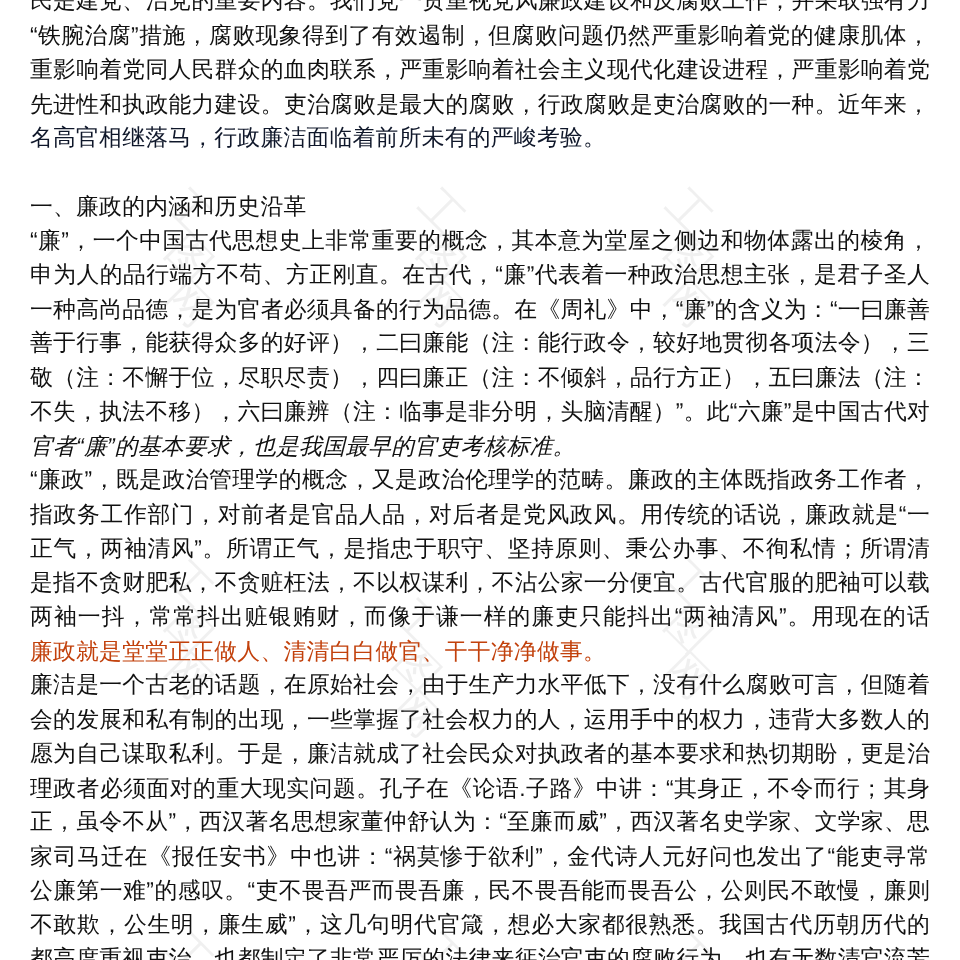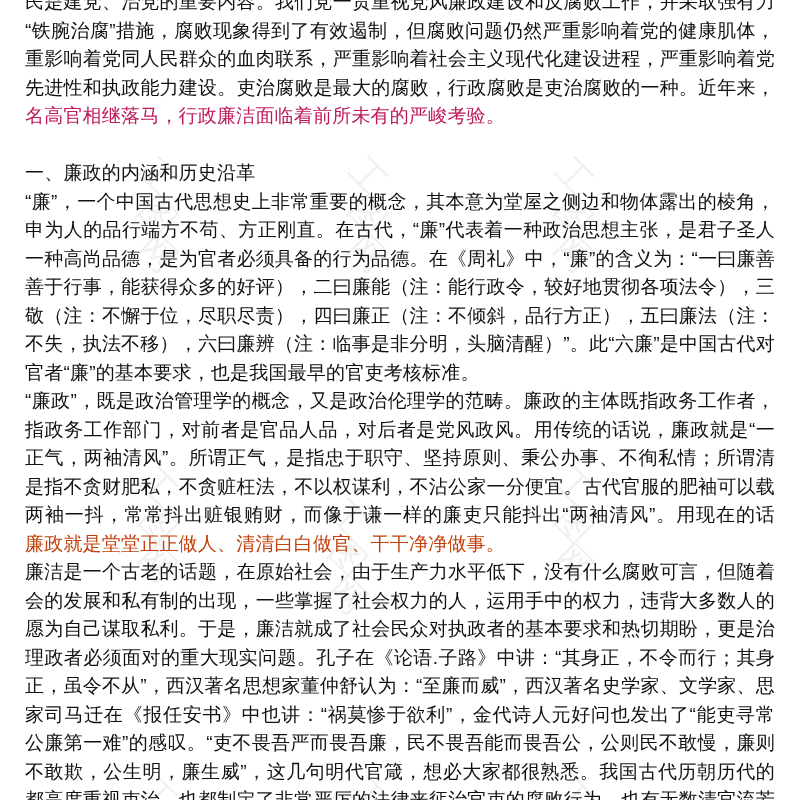--- a/index.html
+++ b/index.html
@@ -115,30 +115,30 @@
       </div>
       <div class="wm" style="left: 556px; top: 778px; color: rgb(0, 0, 0);">
         <span>工</span>
       </div>
     </div>
   <div class="doc" id="doc">
       <div class="line" style="color: rgb(17, 17, 17);">民是建党、治党的重要内容。我们党一贯重视党风廉政建设和反腐败工作，并采取强有力的</div>
       <div class="line" style="color: rgb(17, 17, 17);">“铁腕治腐”措施，腐败现象得到了有效遏制，但腐败问题仍然严重影响着党的健康肌体，严</div>
       <div class="line" style="color: rgb(17, 17, 17);">重影响着党同人民群众的血肉联系，严重影响着社会主义现代化建设进程，严重影响着党的</div>
       <div class="line" style="color: rgb(17, 17, 17);">先进性和执政能力建设。吏治腐败是最大的腐败，行政腐败是吏治腐败的一种。近年来，多</div>
-      <div class="line flush" style="color: #be185d;">名高官相继落马，行政廉洁面临着前所未有的严峻考验。</div>
+      <div class="line flush" style="color: #0f172a;">名高官相继落马，行政廉洁面临着前所未有的严峻考验。</div>
       <div class="line spacer"></div>
       <div class="line heading flush" style="color: rgb(17, 17, 17);">一、廉政的内涵和历史沿革</div>
       <div class="line" style="color: rgb(17, 17, 17);">“廉”，一个中国古代思想史上非常重要的概念，其本意为堂屋之侧边和物体露出的棱角，引</div>
       <div class="line" style="color: rgb(17, 17, 17);">申为人的品行端方不苟、方正刚直。在古代，“廉”代表着一种政治思想主张，是君子圣人的</div>
       <div class="line" style="color: rgb(17, 17, 17);">一种高尚品德，是为官者必须具备的行为品德。在《周礼》中，“廉”的含义为：“一曰廉善（注：</div>
       <div class="line" style="color: rgb(17, 17, 17);">善于行事，能获得众多的好评），二曰廉能（注：能行政令，较好地贯彻各项法令），三曰廉</div>
       <div class="line" style="color: rgb(17, 17, 17);">敬（注：不懈于位，尽职尽责），四曰廉正（注：不倾斜，品行方正），五曰廉法（注：守法</div>
       <div class="line" style="color: rgb(17, 17, 17);">不失，执法不移），六曰廉辨（注：临事是非分明，头脑清醒）”。此“六廉”是中国古代对为</div>
-      <div class="line flush" style="color: rgb(17, 17, 17);">官者“廉”的基本要求，也是我国最早的官吏考核标准。</div>
+      <div class="line flush" style="color: rgb(17, 17, 17); font-style: italic;">官者“廉”的基本要求，也是我国最早的官吏考核标准。</div>
       <div class="line" style="color: rgb(17, 17, 17);">“廉政”，既是政治管理学的概念，又是政治伦理学的范畴。廉政的主体既指政务工作者，也</div>
       <div class="line" style="color: rgb(17, 17, 17);">指政务工作部门，对前者是官品人品，对后者是党风政风。用传统的话说，廉政就是“一身</div>
       <div class="line" style="color: rgb(17, 17, 17);">正气，两袖清风”。所谓正气，是指忠于职守、坚持原则、秉公办事、不徇私情；所谓清风，</div>
       <div class="line" style="color: rgb(17, 17, 17);">是指不贪财肥私，不贪赃枉法，不以权谋利，不沾公家一分便宜。古代官服的肥袖可以载物，</div>
       <div class="line" style="color: rgb(17, 17, 17);">两袖一抖，常常抖出赃银贿财，而像于谦一样的廉吏只能抖出“两袖清风”。用现在的话说，</div>
       <div class="line flush" style="color: #c2410c;">廉政就是堂堂正正做人、清清白白做官、干干净净做事。</div>
       <div class="line" style="color: rgb(17, 17, 17);">廉洁是一个古老的话题，在原始社会，由于生产力水平低下，没有什么腐败可言，但随着社</div>
       <div class="line" style="color: rgb(17, 17, 17);">会的发展和私有制的出现，一些掌握了社会权力的人，运用手中的权力，违背大多数人的意</div>
       <div class="line" style="color: rgb(17, 17, 17);">愿为自己谋取私利。于是，廉洁就成了社会民众对执政者的基本要求和热切期盼，更是治国</div>
       <div class="line" style="color: rgb(17, 17, 17);">理政者必须面对的重大现实问题。孔子在《论语.子路》中讲：“其身正，不令而行；其身不</div>

